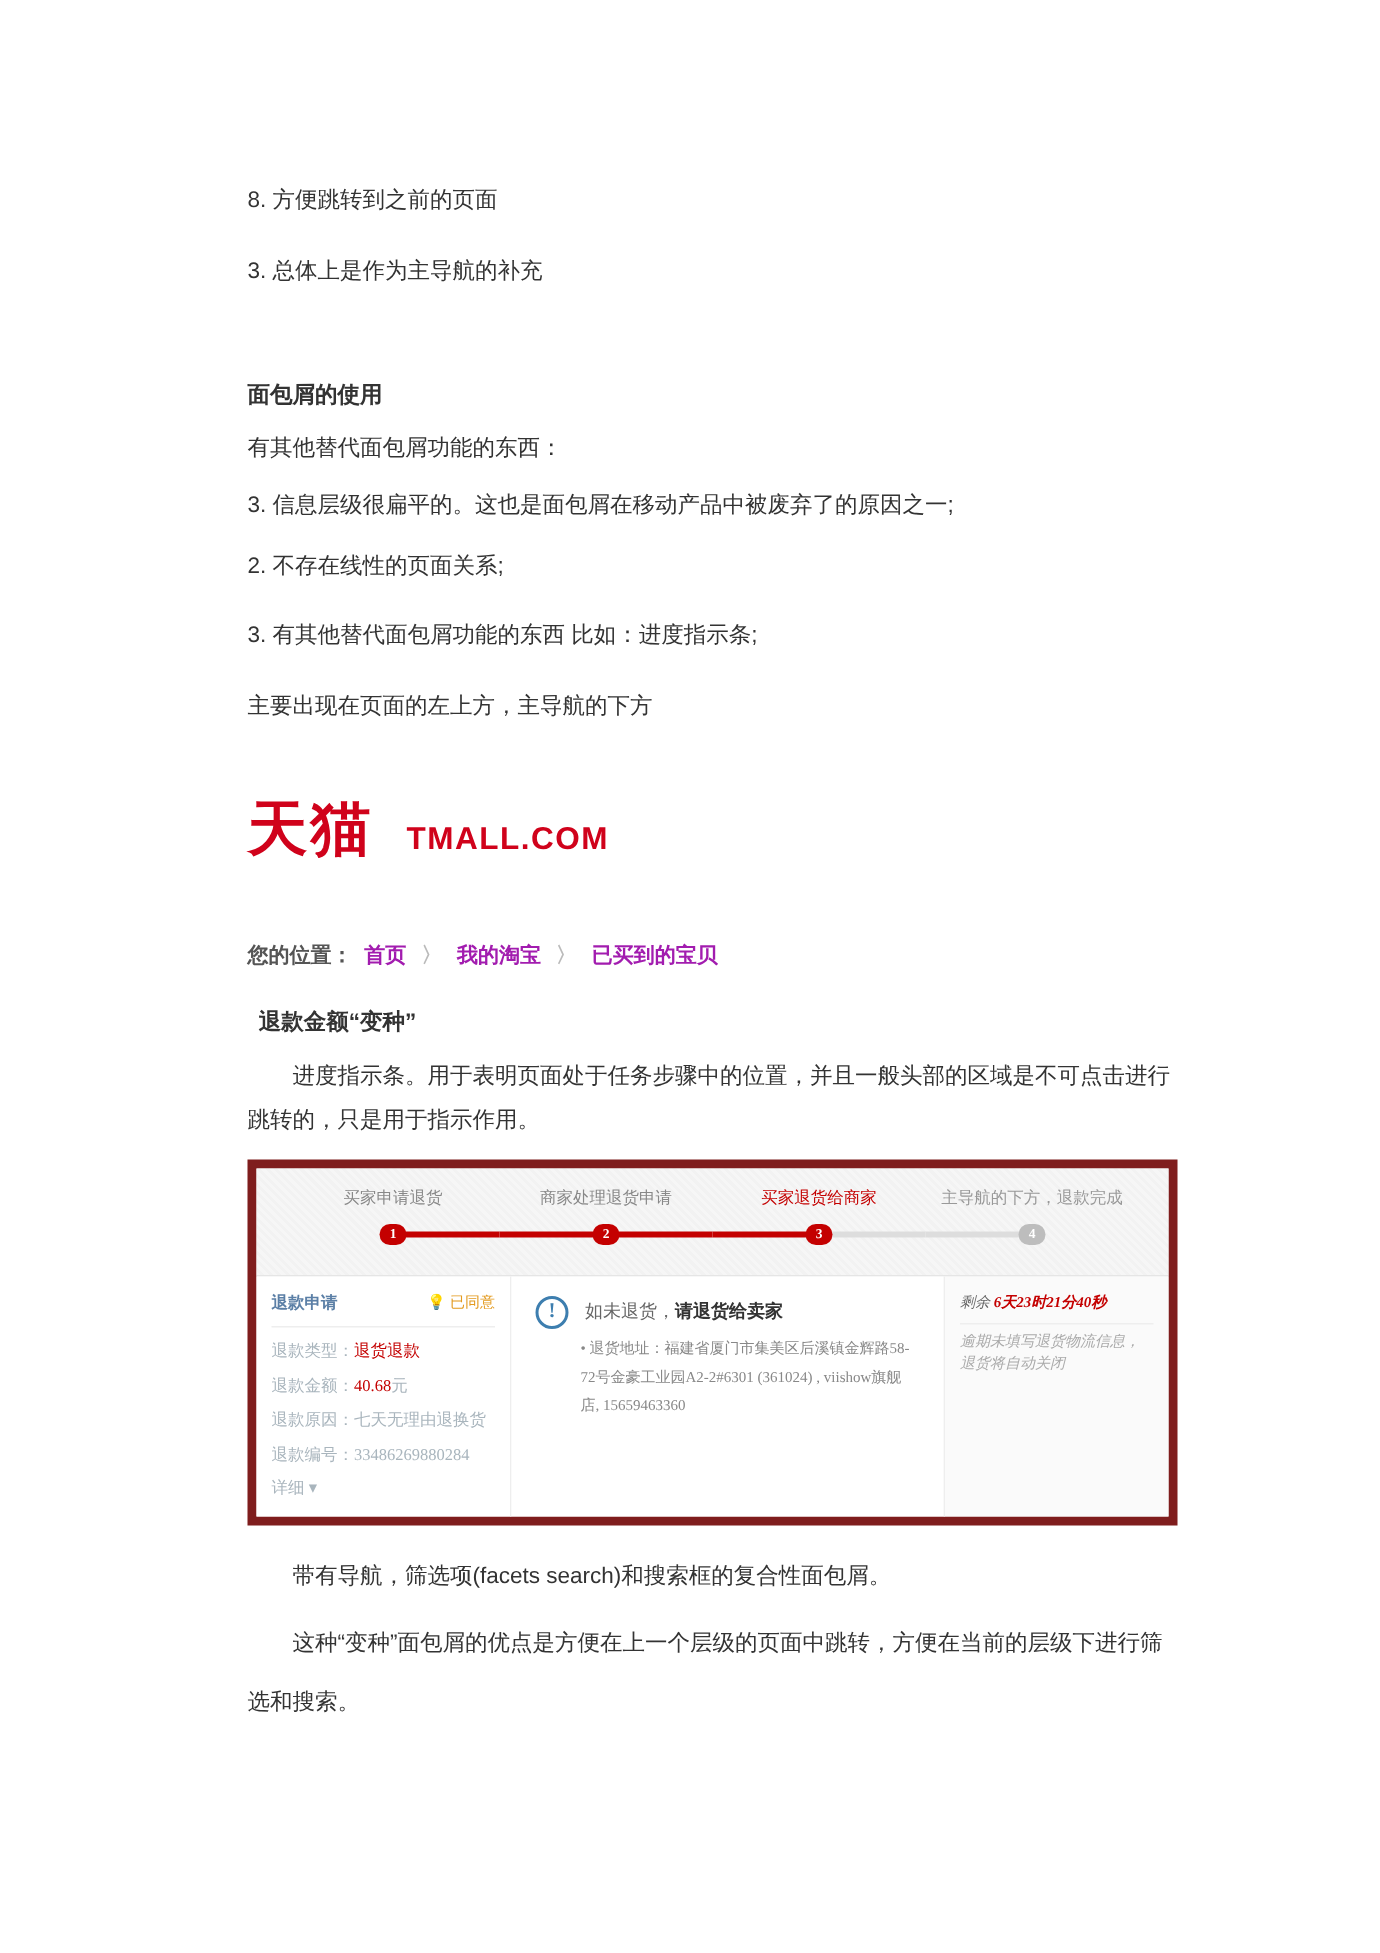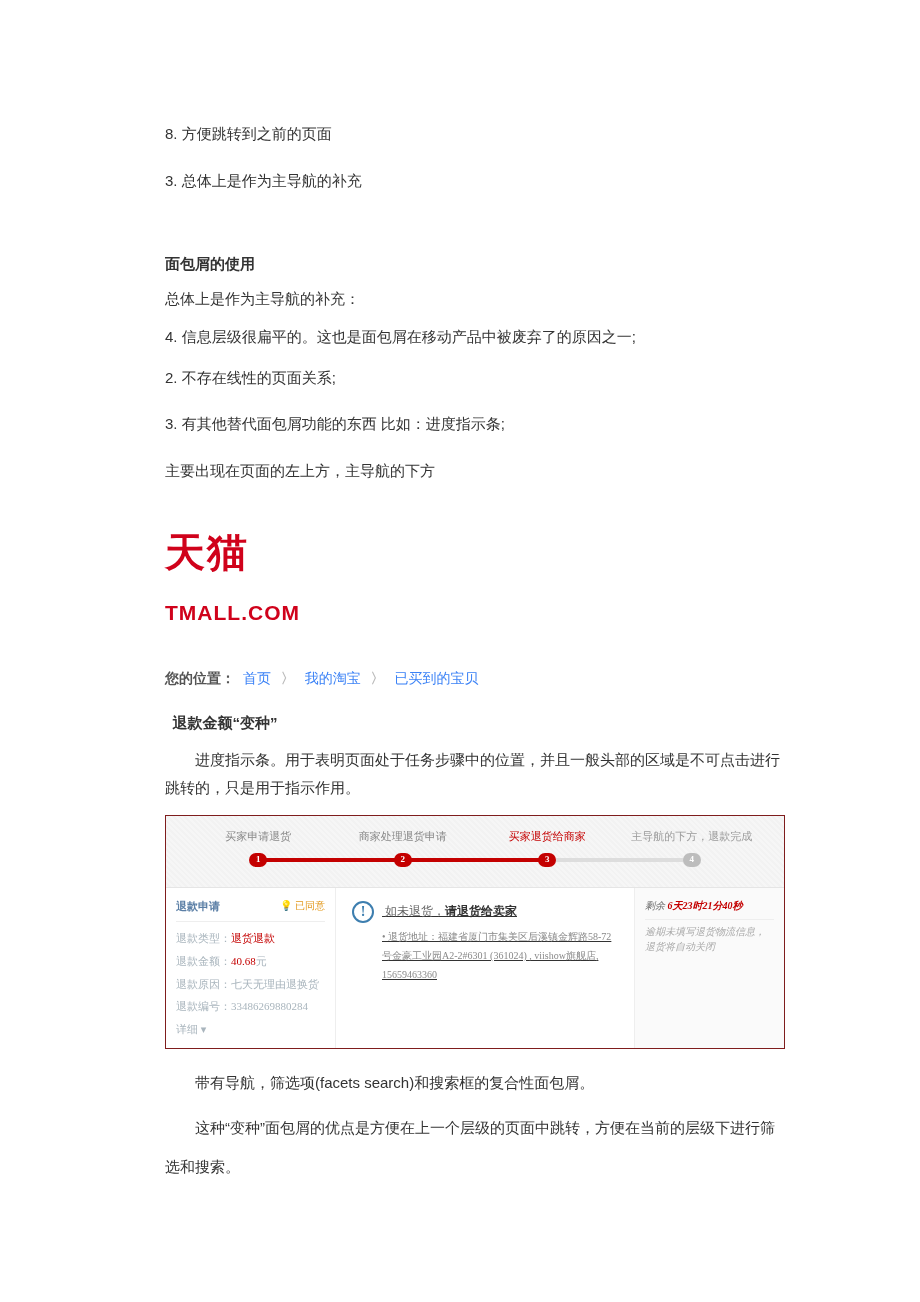--- a/index.html
+++ b/index.html
@@ -14,70 +14,70 @@
     padding: 120px 135px 0 165px;
   }
   .para { margin-bottom: 10px; }
   .indent { text-indent: 2em; }
   .heading { font-weight: bold; margin-top: 55px; margin-bottom: 6px; }
   .sub-heading { font-weight: bold; margin-top: 18px; margin-bottom: 8px; text-indent: 0.5em;}
   .list-item { margin-bottom: 18px; }
   .list-item.tight { margin-bottom: 6px; }
   .img-area { margin: 10px 0 18px 0; }
   
-  .tmall-logo { display:flex; align-items:baseline; gap:2px; color:#d0021b; margin-top:30px; margin-bottom:32px;flex-direction:column;}
+  .tmall-logo { display:flex; align-items:baseline; gap:22px; color:#d0021b; margin-top:30px; margin-bottom:32px;}
   .tmall-cn { font-family: "STKaiti","KaiTi","SimSun",serif; font-size:40px; font-weight:700; letter-spacing:2px;}
   .tmall-en { font-family: Arial, sans-serif; font-size:21px; font-weight:700; letter-spacing:1px;}
   
   .breadcrumb { font-size:14px; font-weight:bold; color:#555; }
   .breadcrumb .bc-pre { color:#555;}
-  .breadcrumb .bc-link { color:#3b82f6; font-weight:normal; margin:16px 4px;}
+  .breadcrumb .bc-link { color:#a21caf; font-weight:bold; margin:16px 4px;}
   .breadcrumb .sep { color:#bbb; margin:0 2px;}
   
-  .fig { border:1px solid #7f1d1d; background:#f9f9f9; font-family:"SimSun",serif; }
+  .fig { border:6px solid #7f1d1d; background:#f9f9f9; font-family:"SimSun",serif; }
   .fig .steps-wrap { background:repeating-linear-gradient(45deg,#f6f6f6,#f6f6f6 2px,#f2f2f2 2px,#f2f2f2 4px); padding:10px 20px 20px 20px; }
   .steps { display:flex; justify-content:space-between; font-size:11px; color:#999; }
   .step { flex:1; text-align:center; position:relative;}
   .step.active { color:#c40000;}
   .step.done { color:#888;}
   .step-label { display:block; margin-bottom:6px;}
   .track-line { position:absolute; top:50%; left:0; right:0; height:4px; background:#ddd; transform:translateY(-50%);}
   .track-line.red { background:#c40000;}
   .knob { width:18px; height:14px; border-radius:8px; background:#c40000; color:#fff; font-size:9px; font-weight:bold; display:inline-flex; align-items:center; justify-content:center; margin:0 auto; position:relative; z-index:2;}
   .knob.grey { background:#bdbdbd;}
   .track-row { display:flex;}
   .track-cell { flex:1; position:relative; display:flex; justify-content:center;}
   
   .panel { display:flex; font-size:11px; border-top:1px solid #e5e5e5;}
   .panel-left { width:170px; border-right:1px solid #eee; padding:8px 10px; background:#fff;}
   .panel-left .hdr { color:#5b7fa6; font-weight:bold; border-bottom:1px solid #eee; padding-bottom:4px; margin-bottom:6px; display:flex; justify-content:space-between;}
   .panel-left .hdr .tag { color:#e39a1f; font-weight:normal; font-size:10px;}
   .kv { color:#a9b5bd; margin-bottom:2px;}
   .kv .v-red { color:#c40000;text-align:center;}
   .panel-left .more { color:#a9b5bd;}
-  .panel-mid { flex:1; padding:12px 16px 6px 16px; background:#fff; position:relative;text-decoration:underline;}
+  .panel-mid { flex:1; padding:12px 16px 6px 16px; background:#fff; position:relative;}
   .warn-icon { display:inline-flex; width:22px; height:22px; border:2px solid #3d7eaf; border-radius:50%; color:#3d7eaf; font-weight:bold; font-family:serif; align-items:center; justify-content:center; font-size:14px; vertical-align:middle; margin-right:8px;}
   .panel-mid .main-line { font-size:12px; color:#666;}
   .panel-mid .main-line b { color:#333; font-weight:bold;}
   .panel-mid .addr { color:#888; font-size:10px; margin:4px 0 0 30px;}
   .panel-right { width:150px; background:#fafafa; padding:8px 10px; border-left:1px solid #eee;font-style:italic;}
   .panel-right .time { color:#666; font-size:10px; border-bottom:1px solid #eee; padding-bottom:4px; margin-bottom:4px;}
   .panel-right .time .t-red { color:#c40000; font-weight:bold;}
   .panel-right .note { color:#aaa; font-size:10px; line-height:1.5;}
   .gap { height:6px; }
 </style>
 </head>
 <body>
 
 <div class="list-item">8. 方便跳转到之前的页面</div>
 <div class="list-item">3. 总体上是作为主导航的补充</div>
 
 <div class="heading">面包屑的使用</div>
-<div class="para">总体上是作为主导航的补充：</div>
-<div class="list-item tight">4. 信息层级很扁平的。这也是面包屑在移动产品中被废弃了的原因之一;</div>
+<div class="para">有其他替代面包屑功能的东西：</div>
+<div class="list-item tight">3. 信息层级很扁平的。这也是面包屑在移动产品中被废弃了的原因之一;</div>
 <div class="gap"></div>
 <div class="list-item">2. 不存在线性的页面关系;</div>
 <div class="list-item">3. 有其他替代面包屑功能的东西 比如：进度指示条;</div>
 <div class="para">主要出现在页面的左上方，主导航的下方</div>
 
 <div class="img-area">
   <div class="tmall-logo">
     <span class="tmall-cn">天猫</span>
     <span class="tmall-en">TMALL.COM</span>
   </div>

